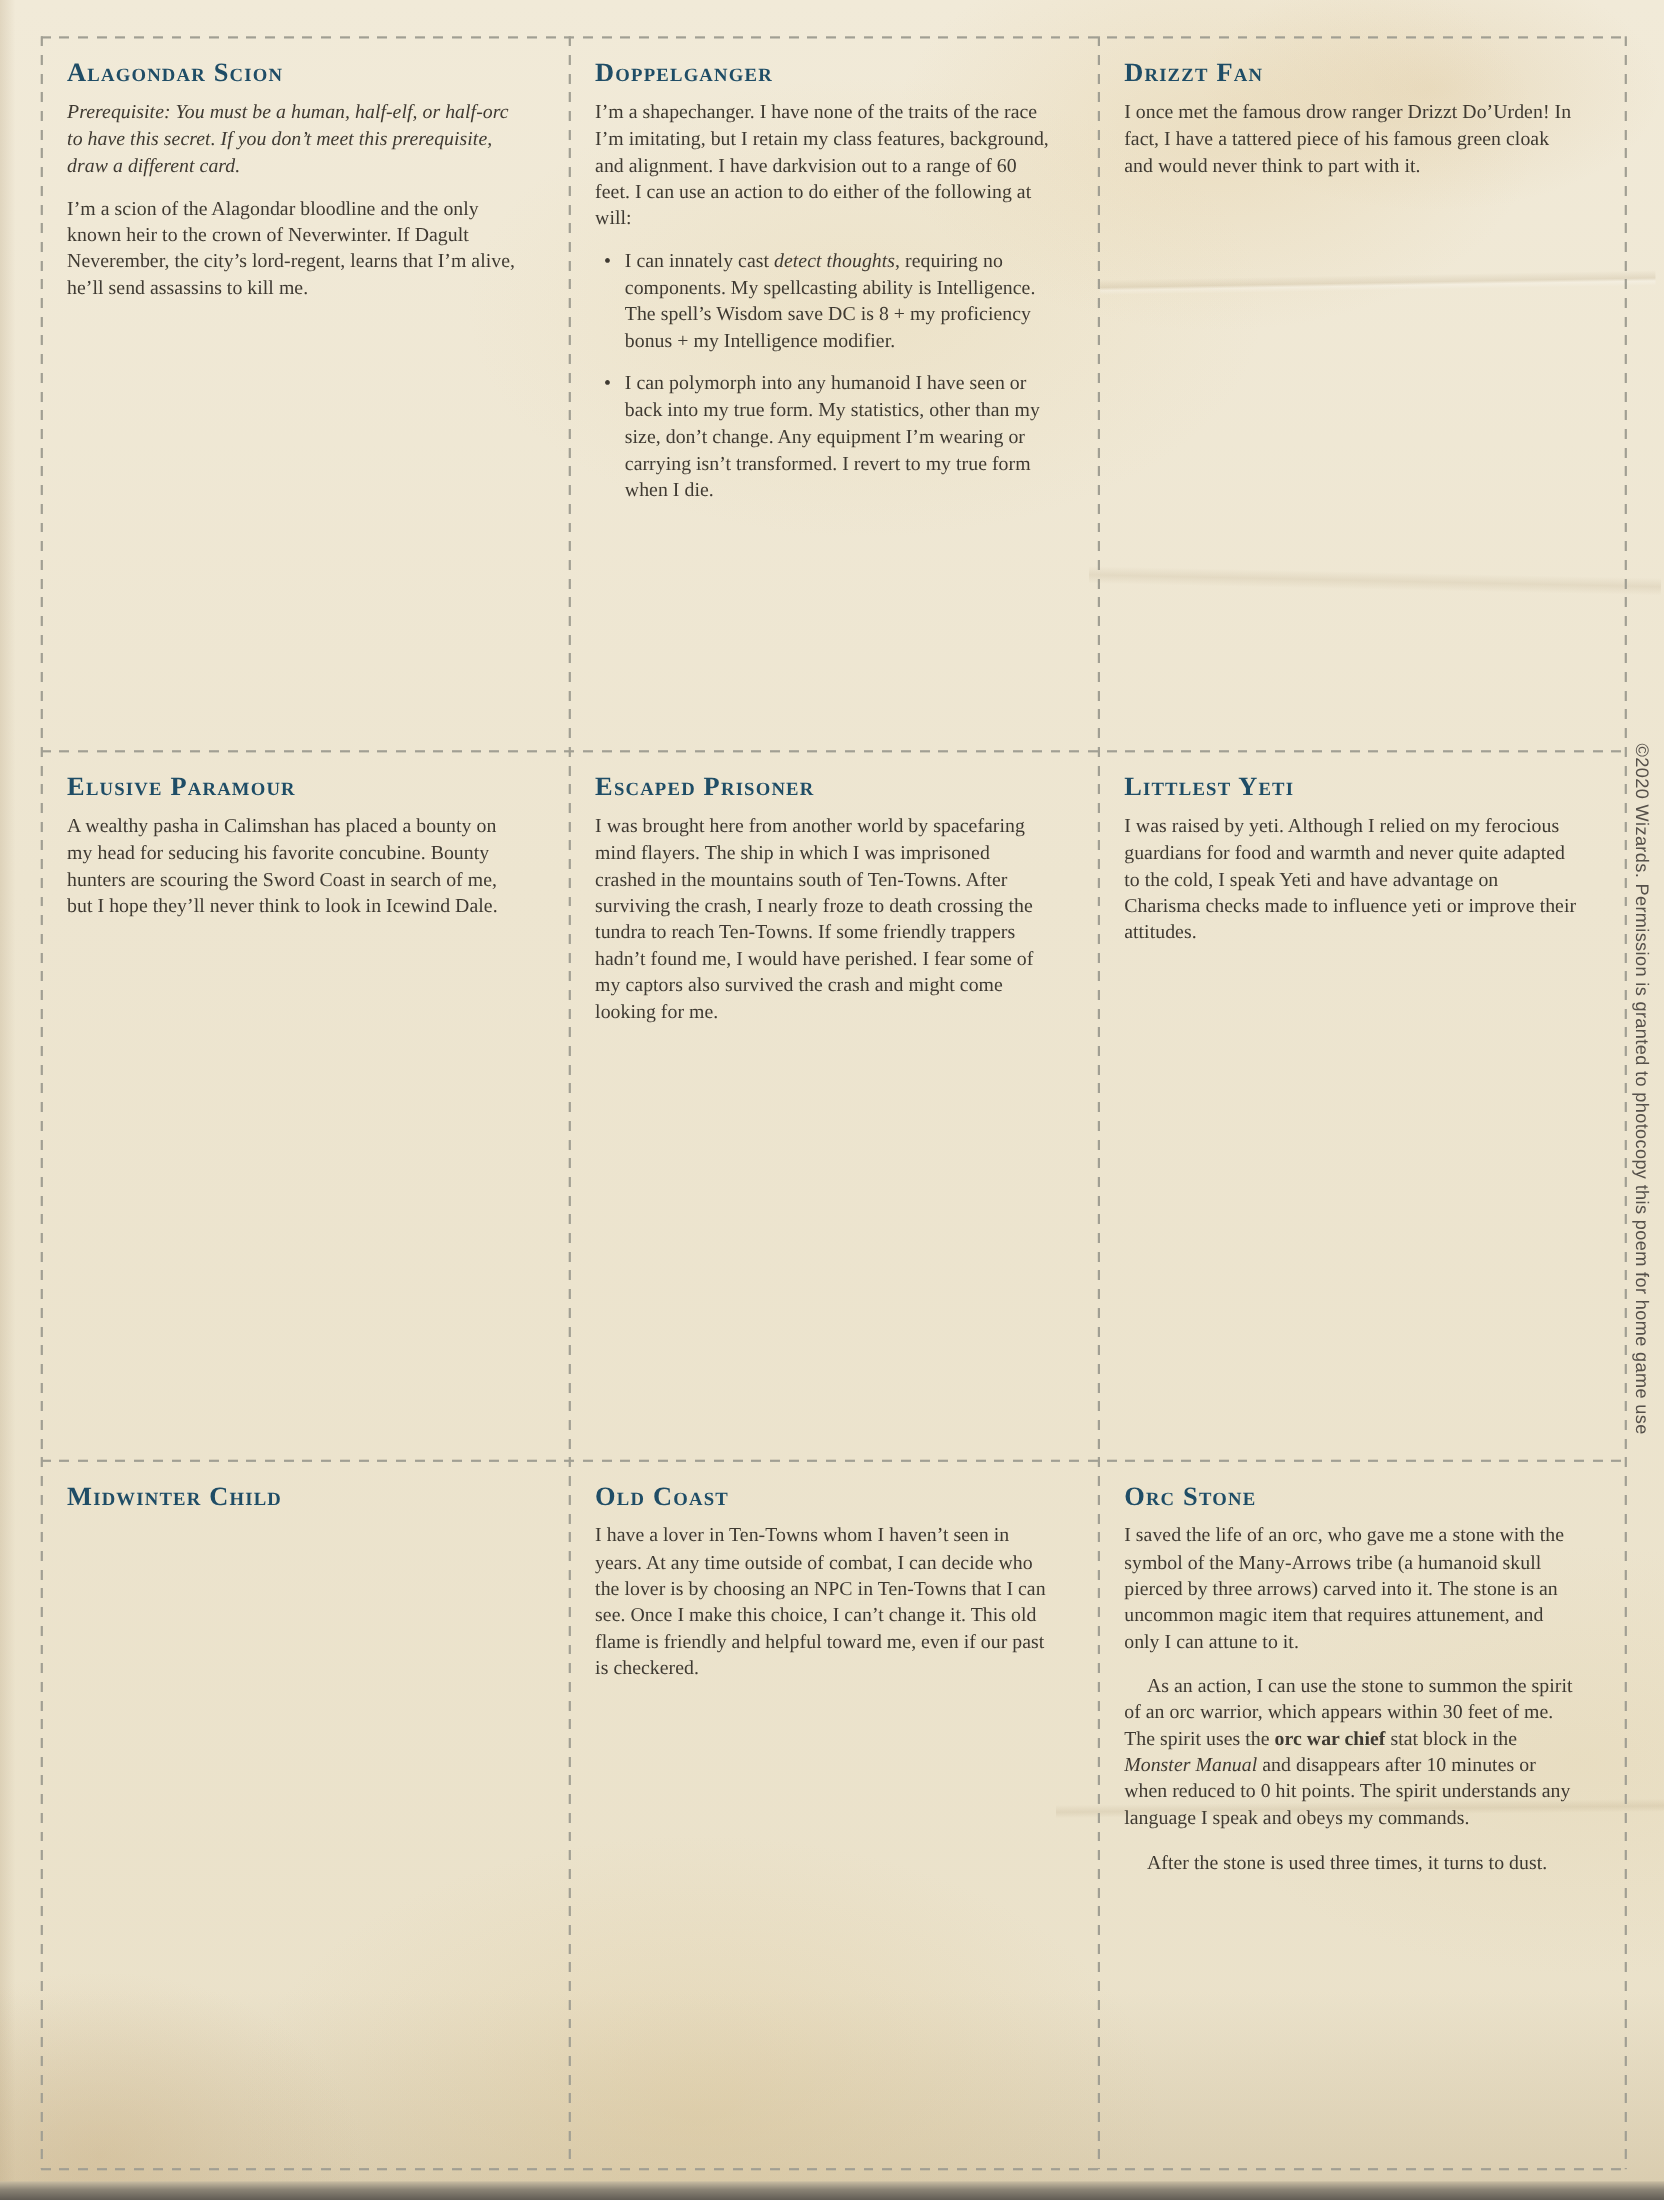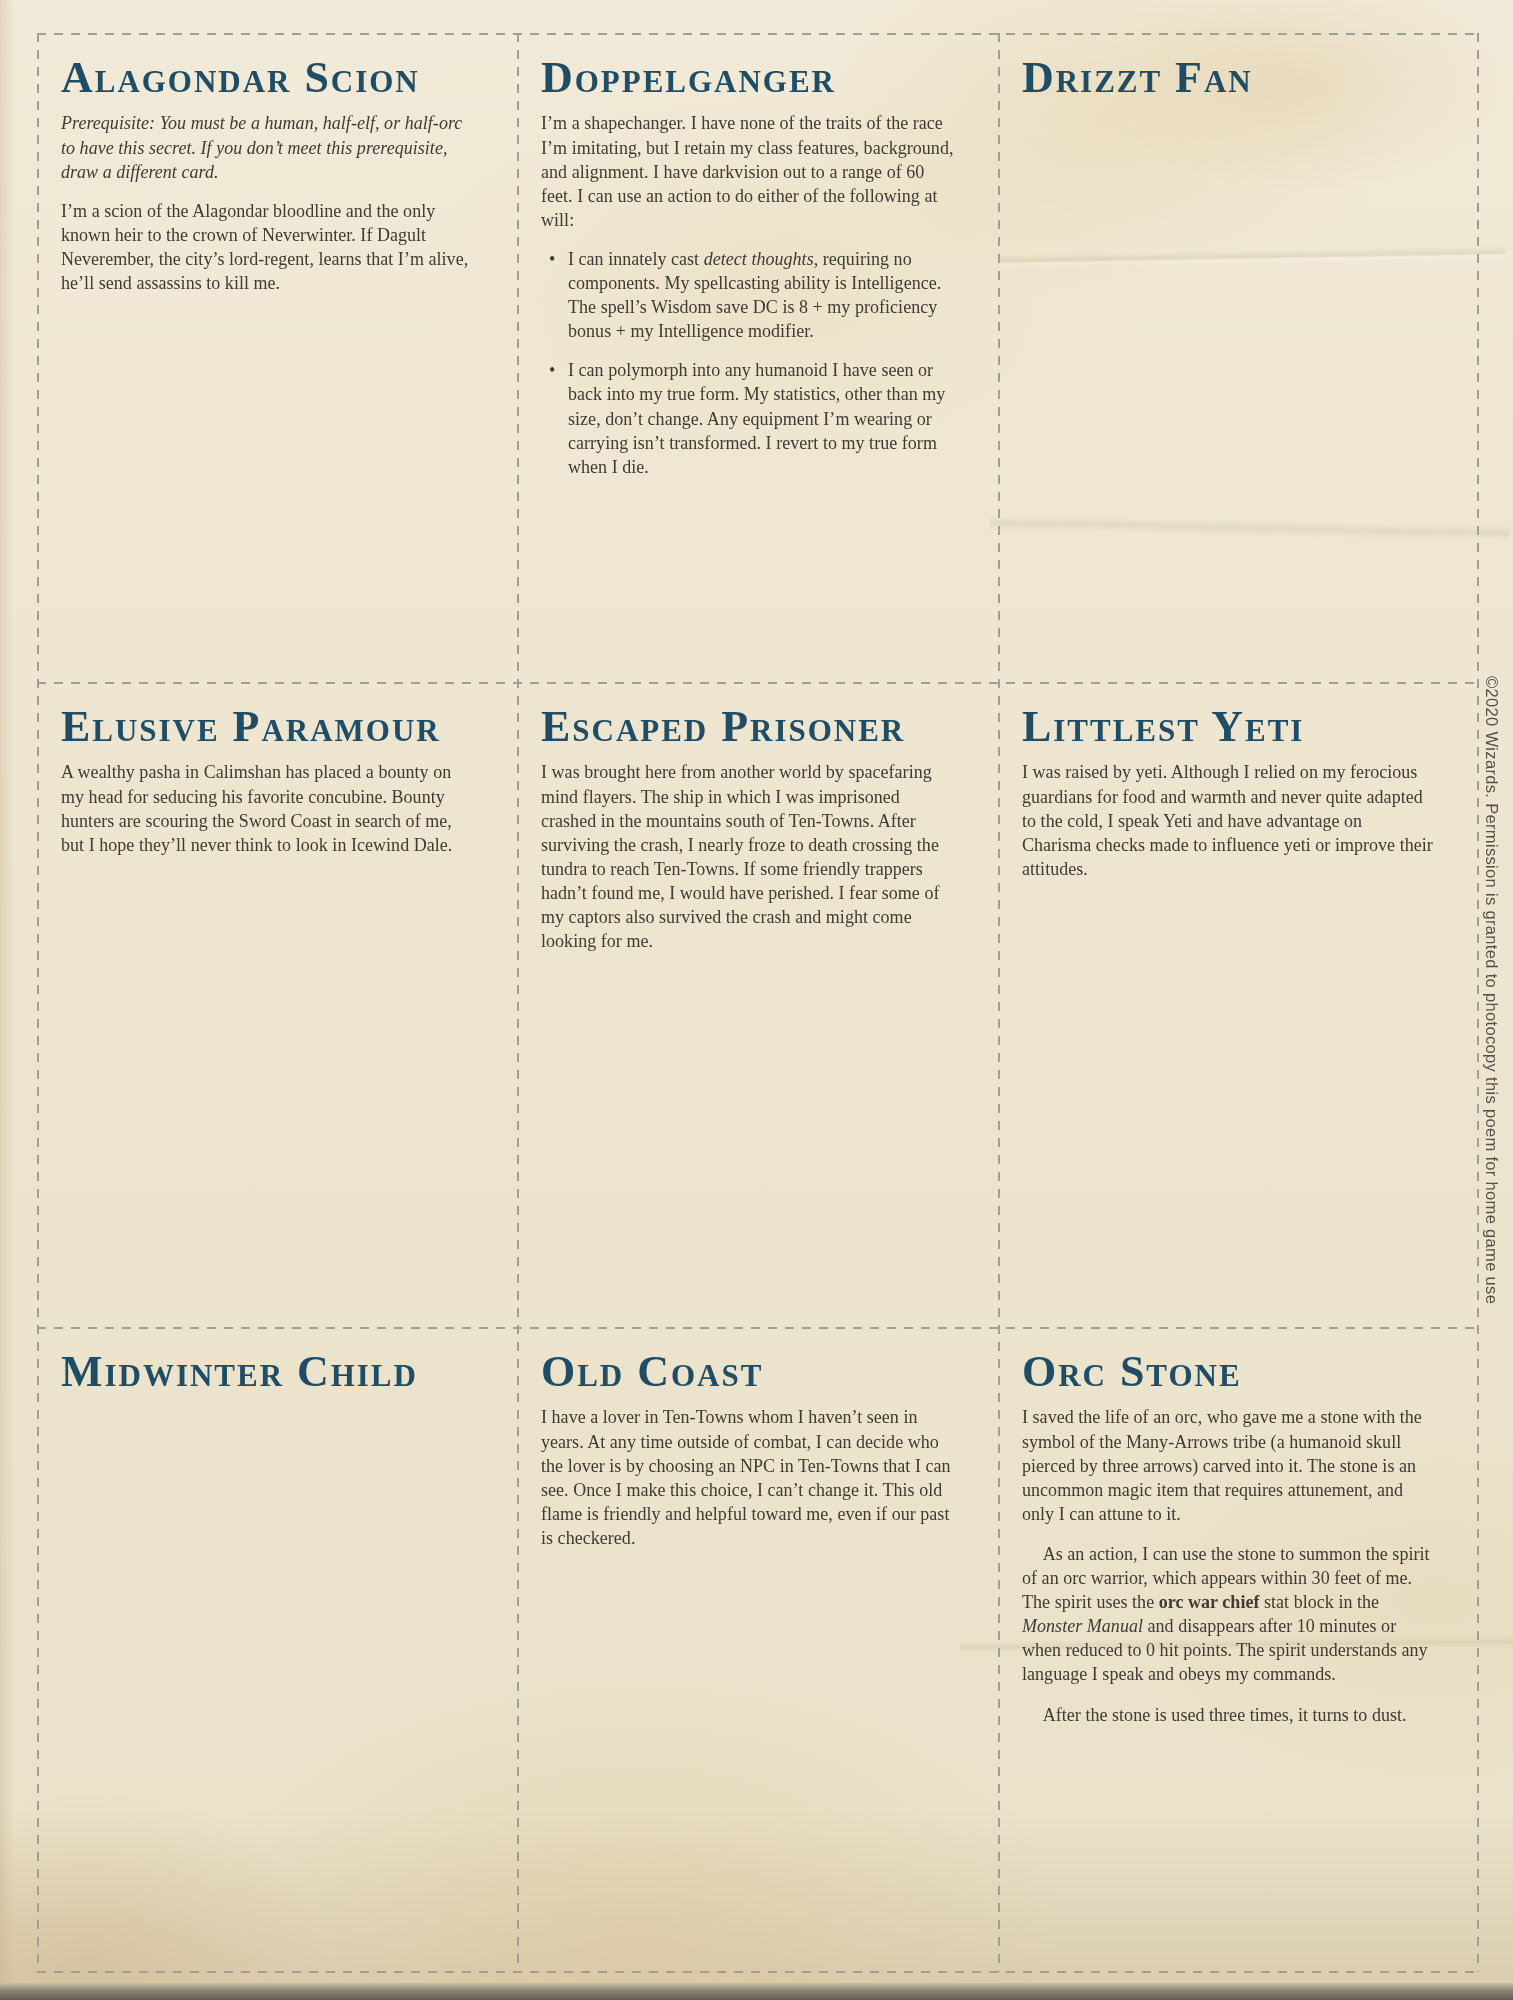--- a/index.html
+++ b/index.html
@@ -46,21 +46,21 @@
     display:grid;
     grid-template-columns:480px 481px 480px;
     grid-template-rows:649px 645px 645px;
   }
   .card { box-sizing:border-box; padding:21px 44px 0 24px; overflow:hidden; }
   .card-title {
     margin:0 0 9px 0;
     font-family:"Liberation Serif", serif;
     font-variant:small-caps;
     font-weight:600;
-    font-size:44px; line-height:1.1;
+    font-size:24px; line-height:1.1;
     letter-spacing:.045em;
     color:var(--title-color);
   }
   .card-body {
     font-size:18px; line-height:1.34;
     color:var(--body-color);
     letter-spacing:.002em;
   }
   .block { margin-top:15px; }
   .block:first-child { margin-top:0; }
@@ -107,20 +107,23 @@
     <h2 class="card-title">Doppelganger</h2>
     <div class="card-body">
           <div class="block p"><span>I’m a shapechanger. I have none of the traits of the race I’m imitating, but I retain my class features, background, and alignment. I have darkvision out to a range of 60 feet. I can use an action to do either of the following at will:</span></div>
           <div class="block bullet"><span>I can innately cast </span><span class="it">detect thoughts</span><span>, requiring no components. My spellcasting ability is Intelligence. The spell’s Wisdom save DC is 8 + my proficiency bonus + my Intelligence modifier.</span></div>
           <div class="block bullet"><span>I can polymorph into any humanoid I have seen or back into my true form. My statistics, other than my size, don’t change. Any equipment I’m wearing or carrying isn’t transformed. I revert to my true form when I die.</span></div>
         </div>
   </article>
 
   <article class="card">
     <h2 class="card-title">Drizzt Fan</h2>
+    <div class="card-body">
+          <div class="block p"><span>I once met the famous drow ranger Drizzt Do’Urden! In fact, I have a tattered piece of his famous green cloak and would never think to part with it.</span></div>
+        </div>
   </article>
 
   <article class="card">
     <h2 class="card-title">Elusive Paramour</h2>
     <div class="card-body">
           <div class="block p"><span>A wealthy pasha in Calimshan has placed a bounty on my head for seducing his favorite concubine. Bounty hunters are scouring the Sword Coast in search of me, but I hope they’ll never think to look in Icewind Dale.</span></div>
         </div>
   </article>
 
   <article class="card">

